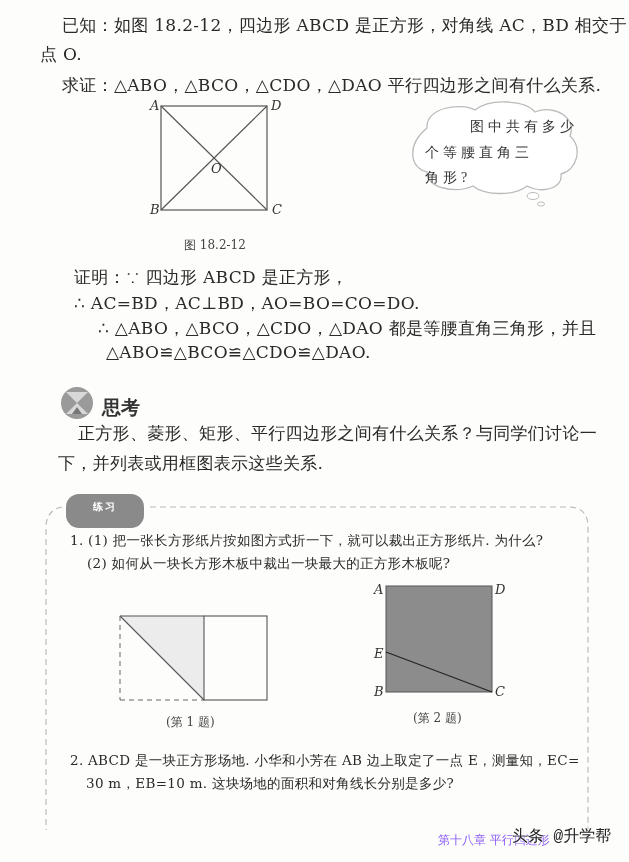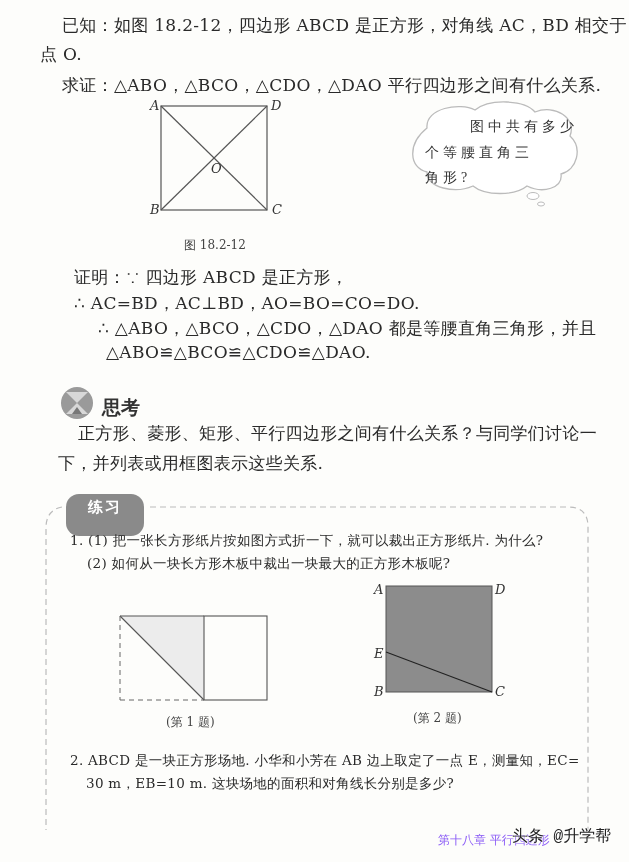--- a/index.html
+++ b/index.html
@@ -5,22 +5,22 @@
   html,body{margin:0;padding:0;}
   body{width:629px;height:862px;background:#fdfdfb;position:relative;overflow:hidden;
        font-family:"DejaVu Serif","Liberation Serif",serif;color:#2a2a2a;}
   .line{position:absolute;font-size:17px;white-space:nowrap;letter-spacing:0.3px;}
   .small{font-size:13px;}
   .cap{position:absolute;font-size:12px;color:#444;white-space:nowrap;}
   .lbl{position:absolute;font-size:13px;font-style:italic;color:#333;}
   svg{position:absolute;overflow:visible;}
   .cloud-text{position:absolute;font-size:14px;color:#333;letter-spacing:4px;line-height:26px;white-space:nowrap;}
   .think-title{position:absolute;font-family:"DejaVu Sans","Liberation Sans",sans-serif;font-weight:bold;font-size:19px;color:#333;}
-  .badge{position:absolute;left:66px;top:494px;width:78px;height:42px;border-radius:13px;background:#8a8a8a;
-         color:#fff;font-family:"DejaVu Sans","Liberation Sans",sans-serif;font-weight:bold;font-size:15px;
+  .badge{position:absolute;left:66px;top:494px;width:78px;height:34px;border-radius:13px;background:#8a8a8a;
+         color:#fff;font-family:"DejaVu Sans","Liberation Sans",sans-serif;font-weight:bold;font-size:10px;
          text-align:center;line-height:26px;letter-spacing:2px;}
   .watermark{position:absolute;left:512px;top:826px;font-family:Liberation Mono, monospace;
              font-size:16px;color:#222;text-shadow:0 0 2px #fff,0 0 3px #fff;white-space:nowrap;}
   .footer{position:absolute;left:438px;top:832px;font-size:12px;color:#8b5cf6;white-space:nowrap;}
 </style>
 </head>
 <body>
 
 <div class="line" style="left:62px;top:14px;">已知：如图 18.2-12，四边形 ABCD 是正方形，对角线 AC，BD 相交于</div>
 <div class="line" style="left:40px;top:43px;">点 O.</div>

